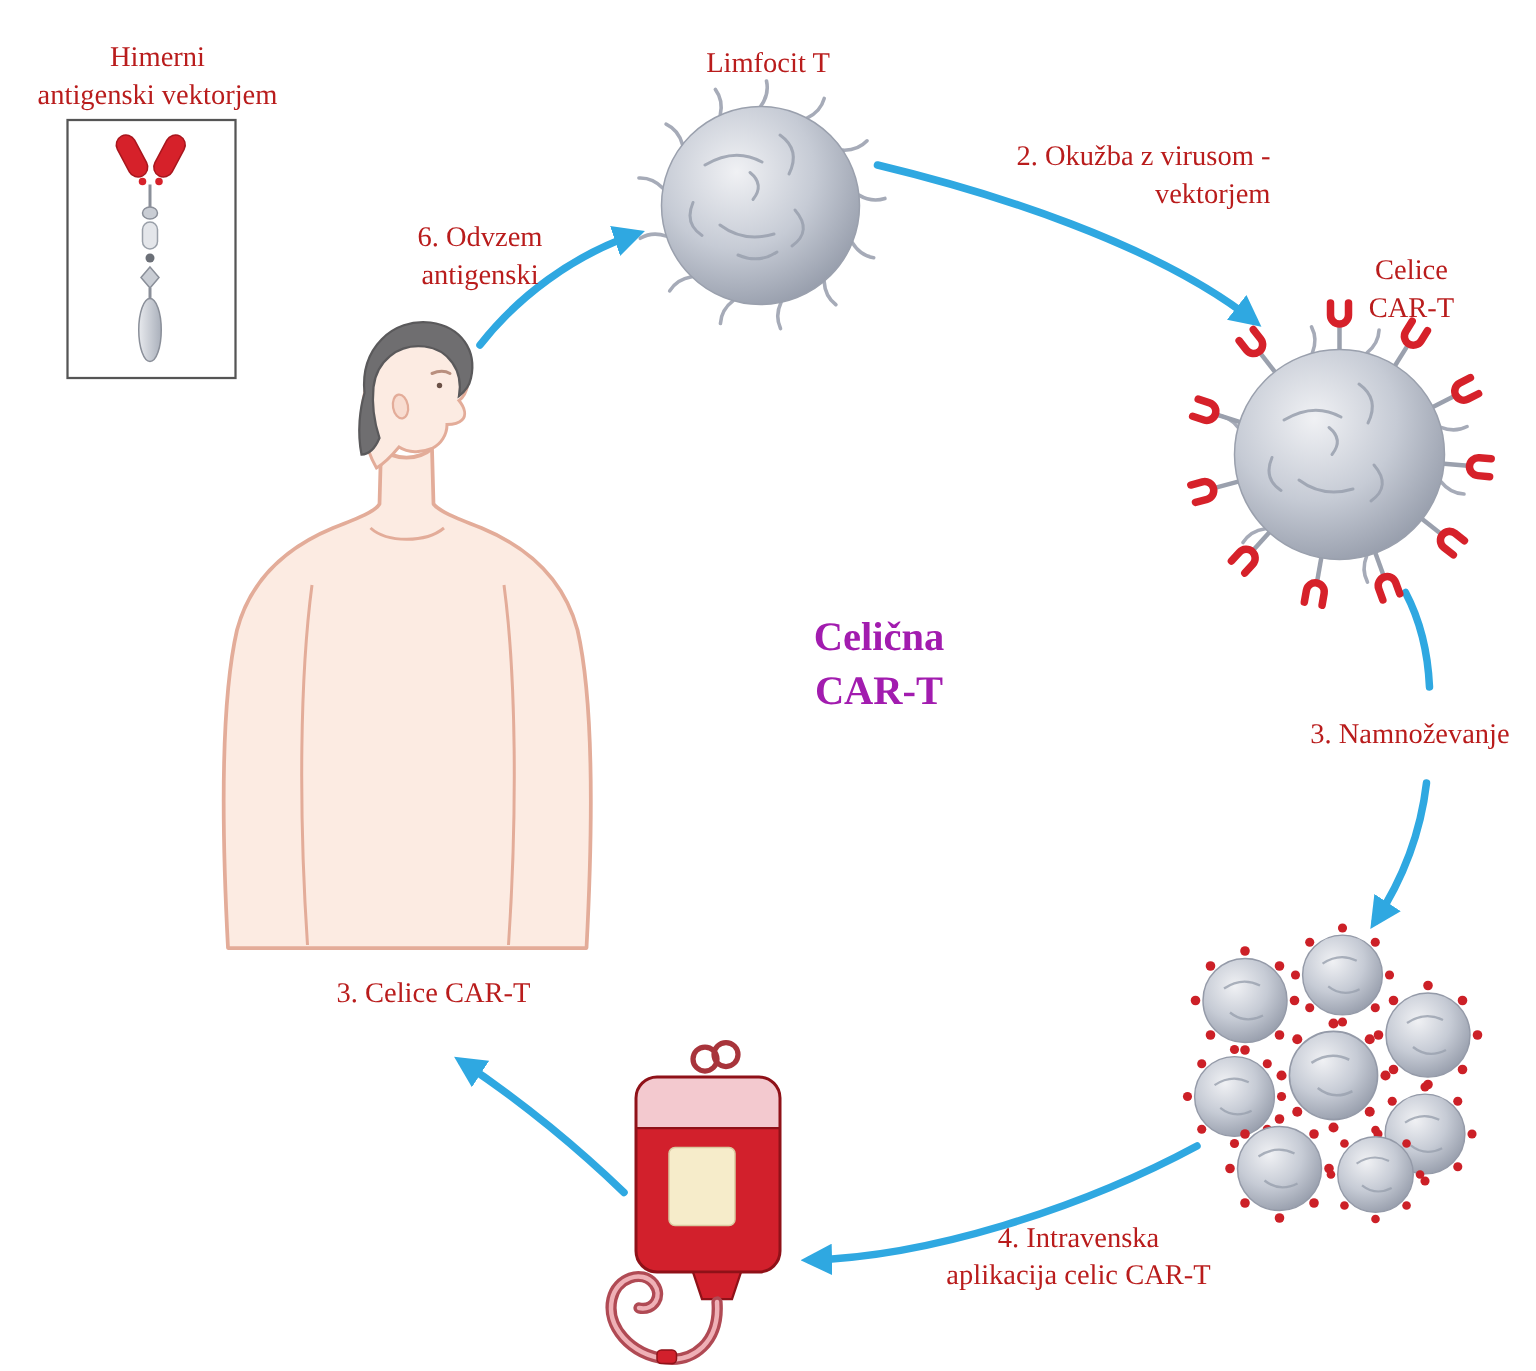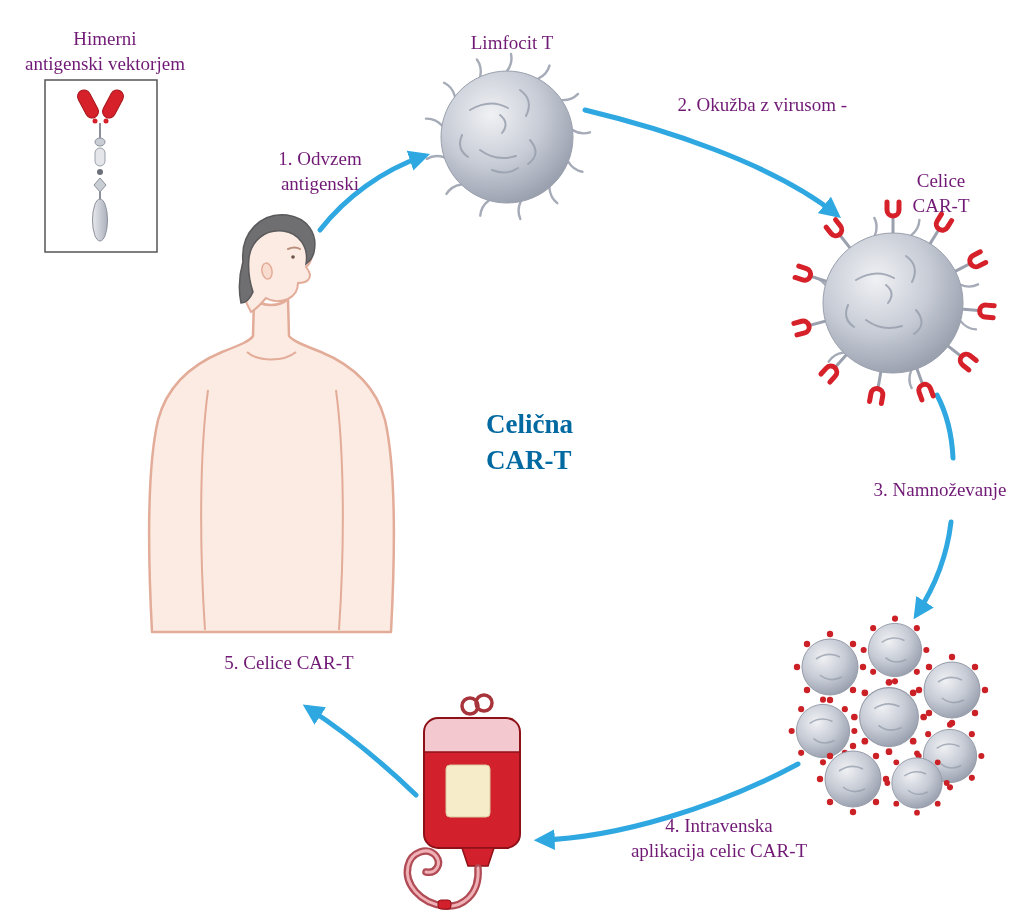--- a/index.html
+++ b/index.html
@@ -1,22 +1,22 @@
 <!DOCTYPE html>
 <html><head>
 <meta charset="utf-8">
 <style>
   html,body{margin:0;padding:0;background:#ffffff;}
   .canvas{
     position:relative;width:1024px;height:914px;background:#ffffff;
     overflow:hidden;font-family:"Liberation Serif", serif;color:#2a2a2a;
   }
   .canvas svg{position:absolute;left:0;top:0;}
-  .label{position:absolute;text-align:center;font-size:19px;line-height:1.32;color:#701a75;}
-  .title{position:absolute;font-size:27px;line-height:1.35;font-weight:bold;color:#0369a1;}
+  .label{position:absolute;text-align:center;font-size:19px;line-height:1.32;color:#b91c1c;}
+  .title{position:absolute;text-align:center;font-size:27px;line-height:1.35;font-weight:bold;color:#a21caf;}
 </style>
 </head>
 <body>
 
 <div class="canvas">
 
   <svg width="1024" height="914" viewBox="0 0 1024 914">
     <defs>
       <radialGradient id="cellG" cx="38%" cy="33%" r="78%">
         <stop offset="0" stop-color="#f0f1f4"></stop>
@@ -178,26 +178,27 @@
   <div class="label" style="left:10px;top:26px;width:190px;">
     <div>Himerni</div>
     <div>antigenski vektorjem</div>
   </div>
 
   <div class="label" style="left:432px;top:30px;width:160px;">
     <div>Limfocit T</div>
   </div>
 
   <div class="label" style="left:250px;top:146px;width:140px;">
-    <div>1. Odvzem</div>
+    <div>6. Odvzem</div>
     <div>antigenski</div>
   </div>
 
   <div class="label" style="left:627px;top:92px;width:220px;text-align:right;">
     <div>2. Okužba z virusom -</div>
+    <div>vektorjem</div>
   </div>
 
   <div class="label" style="left:881px;top:168px;width:120px;">
     <div>Celice</div>
     <div>CAR-T</div>
   </div>
 
   <div class="title" style="left:486px;top:406px;width:200px;">
     <div>Celična</div>
     <div>CAR-T</div>
@@ -206,16 +207,16 @@
   <div class="label" style="left:830px;top:477px;width:220px;">
     <div>3. Namnoževanje</div>
   </div>
 
   <div class="label" style="left:609px;top:813px;width:220px;">
     <div>4. Intravenska</div>
     <div>aplikacija celic CAR-T</div>
   </div>
 
   <div class="label" style="left:169px;top:650px;width:240px;">
-    <div>5. Celice CAR-T</div>
+    <div>3. Celice CAR-T</div>
   </div>
 
 </div>
 
 </body></html>

